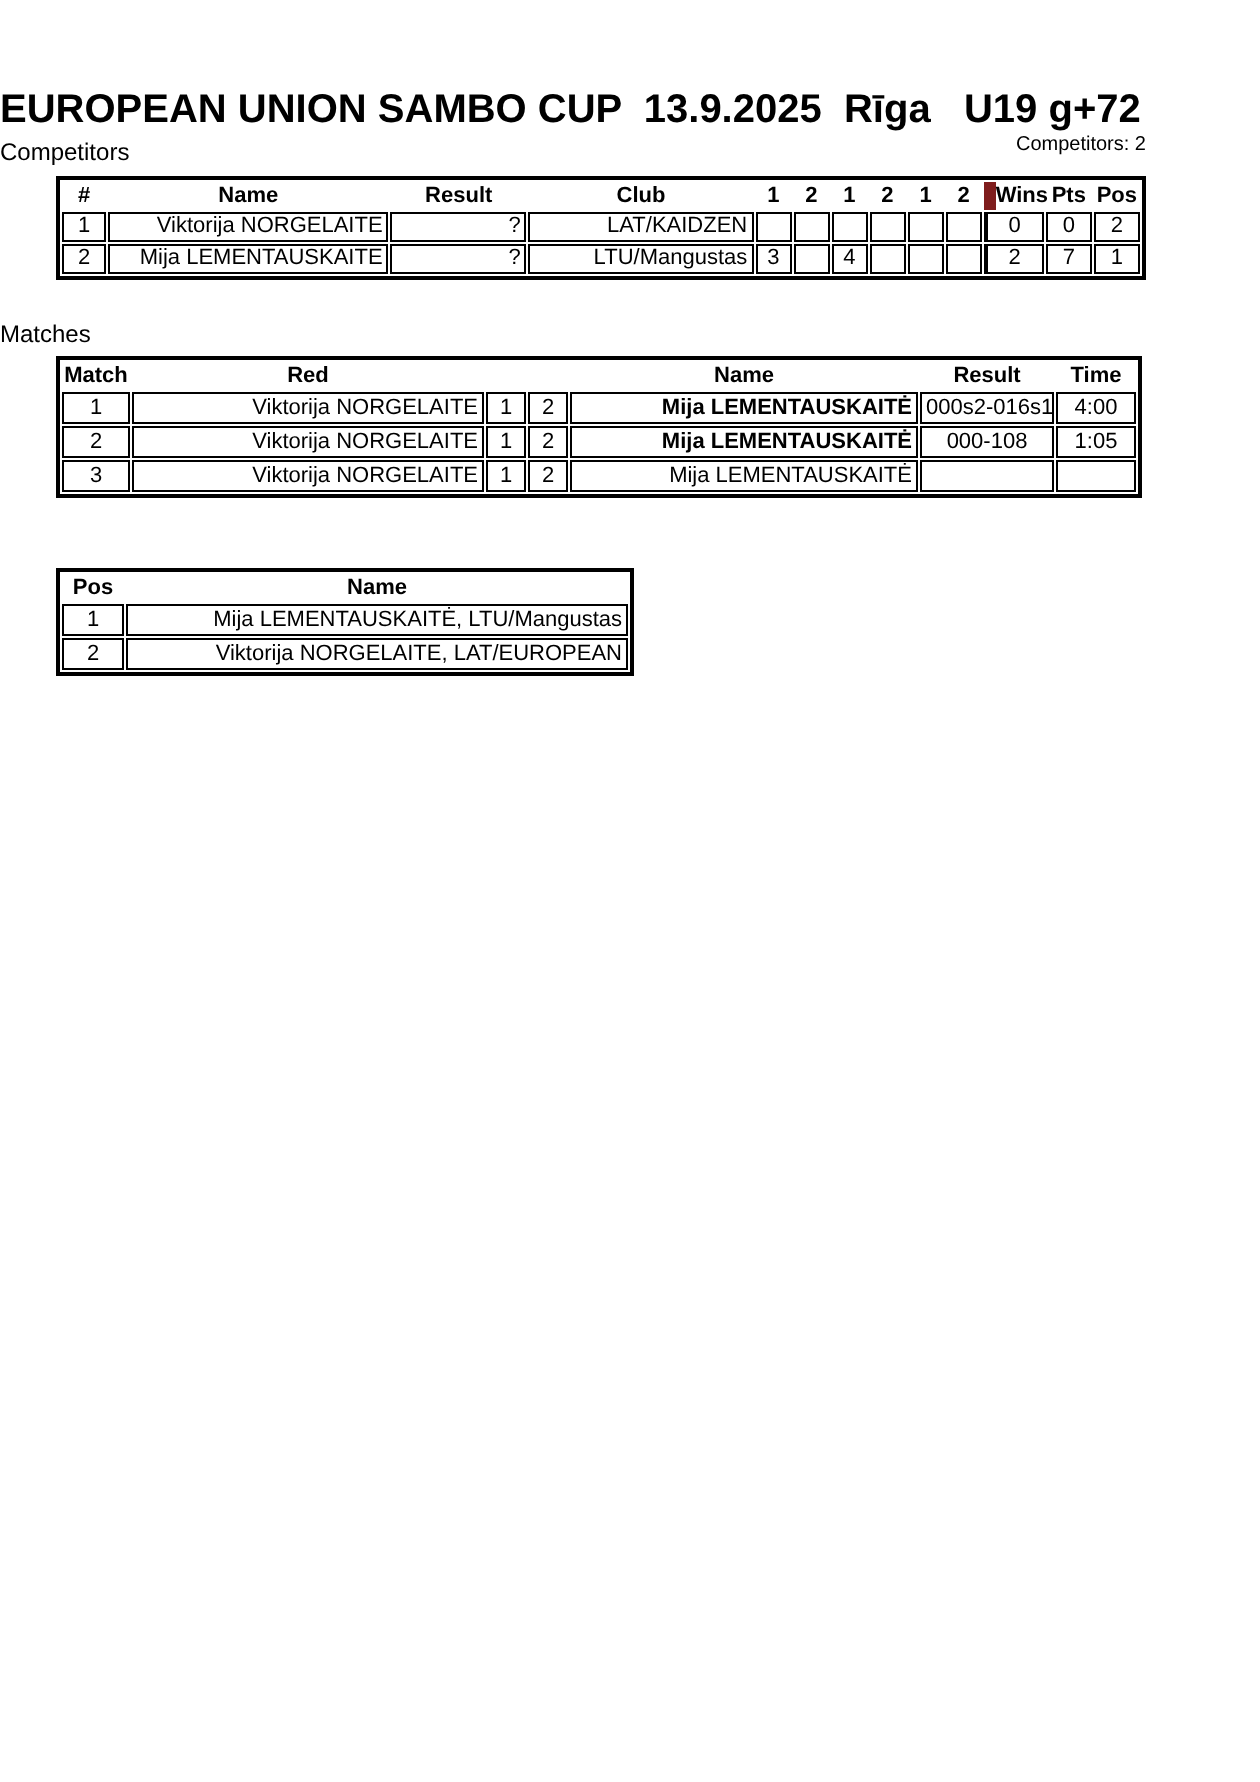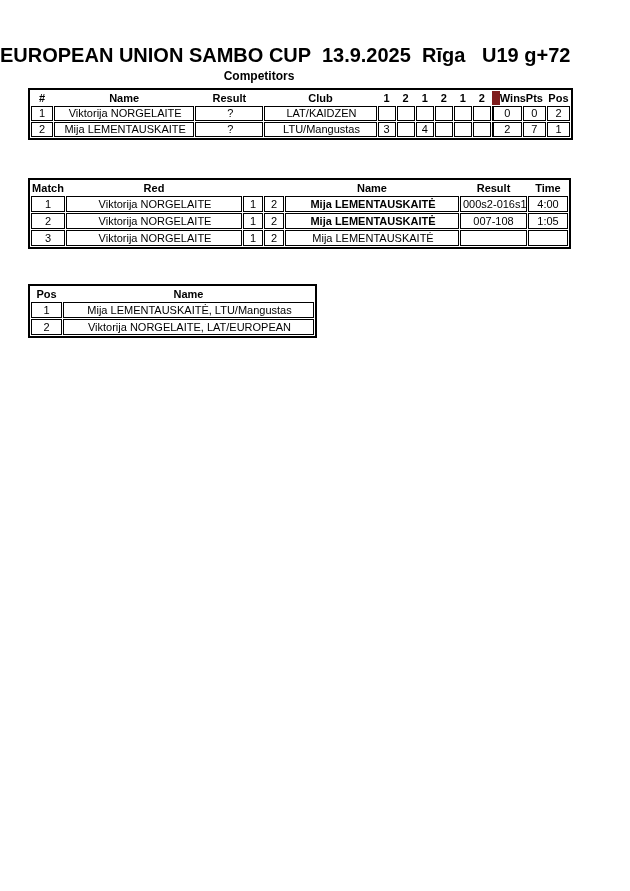--- a/index.html
+++ b/index.html
@@ -1,45 +1,46 @@
 <!DOCTYPE html>
 <html><head>
 <meta charset="utf-8">
 <style>
   html,body{margin:0;padding:0;background:#fff}
   body{width:630px;height:891px;font-family:"Liberation Sans",sans-serif;color:#000;overflow:hidden}
   .page{position:relative;width:630px;height:891px;background:#fff}
   .title{position:absolute;top:44px;left:0;width:556px;text-align:center;
          font-size:20px;font-weight:bold;white-space:pre}
   .count{position:absolute;top:67px;left:0;width:573px;text-align:right;font-size:10px}
-  .lbl{position:absolute;font-weight:bold;font-size:12px;text-align:center;white-space:nowrap}
+  .lbl{position:absolute;font-weight:normal;font-size:12px;white-space:nowrap}
   .lbl-competitors{top:69px;left:0;width:518px}
   .lbl-matches{top:160px;left:0;width:538px}
   .lbl-results{top:266px;left:0;width:336px}
   table{position:absolute;left:28px;border:2px solid #000;border-collapse:separate;
         border-spacing:1px;table-layout:fixed;background:#fff}
   #t-competitors{top:88px;width:545px}
   #t-matches{top:178px;width:543px}
   #t-results{top:284px;width:289px}
   td,th{box-sizing:border-box;font-size:11px;white-space:nowrap;vertical-align:middle}
   td{border:1px solid #000;height:15px;line-height:13px;padding:0 2px;overflow:hidden}
   #t-matches td,#t-results td{height:16px}
   th{border:0;height:14px;line-height:14px;padding:0;font-weight:bold;overflow:visible}
-  .tl{text-align:center;padding-left:4px}
+  .tl{text-align:right;padding-left:4px}
   .tc{text-align:center}
   .gl{border-left:2px solid #000}
-  th.gl{border-left:8px solid #7f1d1d}
+  th.gl{border-left:6px solid #7f1d1d}
   .b{font-weight:bold}
 </style>
 </head>
 <body>
 
 <div class="page">
 
   <div class="title">EUROPEAN UNION SAMBO CUP  13.9.2025  Rīga   U19 g+72</div>
+  <div class="count">Competitors: 2</div>
 
   <div class="lbl lbl-competitors">Competitors</div>
 
   <table id="t-competitors">
     <colgroup>
       <col style="width:22px">
         <col style="width:140px">
         <col style="width:68px">
         <col style="width:112px">
       <col style="width:18px">
@@ -94,20 +95,21 @@
       <td class="tc"></td>
       <td class="tc"></td>
       <td class="tc"></td>
       <td class="tc gl">2</td>
       <td class="tc">7</td>
       <td class="tc">1</td>
     </tr>
   </tbody>
     </table>
 
+  <div class="lbl lbl-matches">Matches</div>
 
   <table id="t-matches">
     <colgroup>
       <col style="width:34px">
         <col style="width:176px">
         <col style="width:20px">
         <col style="width:20px">
       <col style="width:174px">
         <col style="width:67px">
         <col style="width:40px">
@@ -130,21 +132,21 @@
       <td class="tl b">Mija LEMENTAUSKAITĖ</td>
       <td class="tc">000s2-016s1</td>
       <td class="tc">4:00</td>
     </tr>
     <tr>
       <td class="tc">2</td>
       <td class="tl">Viktorija NORGELAITE</td>
       <td class="tc">1</td>
       <td class="tc">2</td>
       <td class="tl b">Mija LEMENTAUSKAITĖ</td>
-      <td class="tc">007-108</td>
+      <td class="tc">000-108</td>
       <td class="tc">1:05</td>
     </tr>
     <tr>
       <td class="tc">3</td>
       <td class="tl">Viktorija NORGELAITE</td>
       <td class="tc">1</td>
       <td class="tc">2</td>
       <td class="tl">Mija LEMENTAUSKAITĖ</td>
       <td class="tc"></td>
       <td class="tc"></td>

